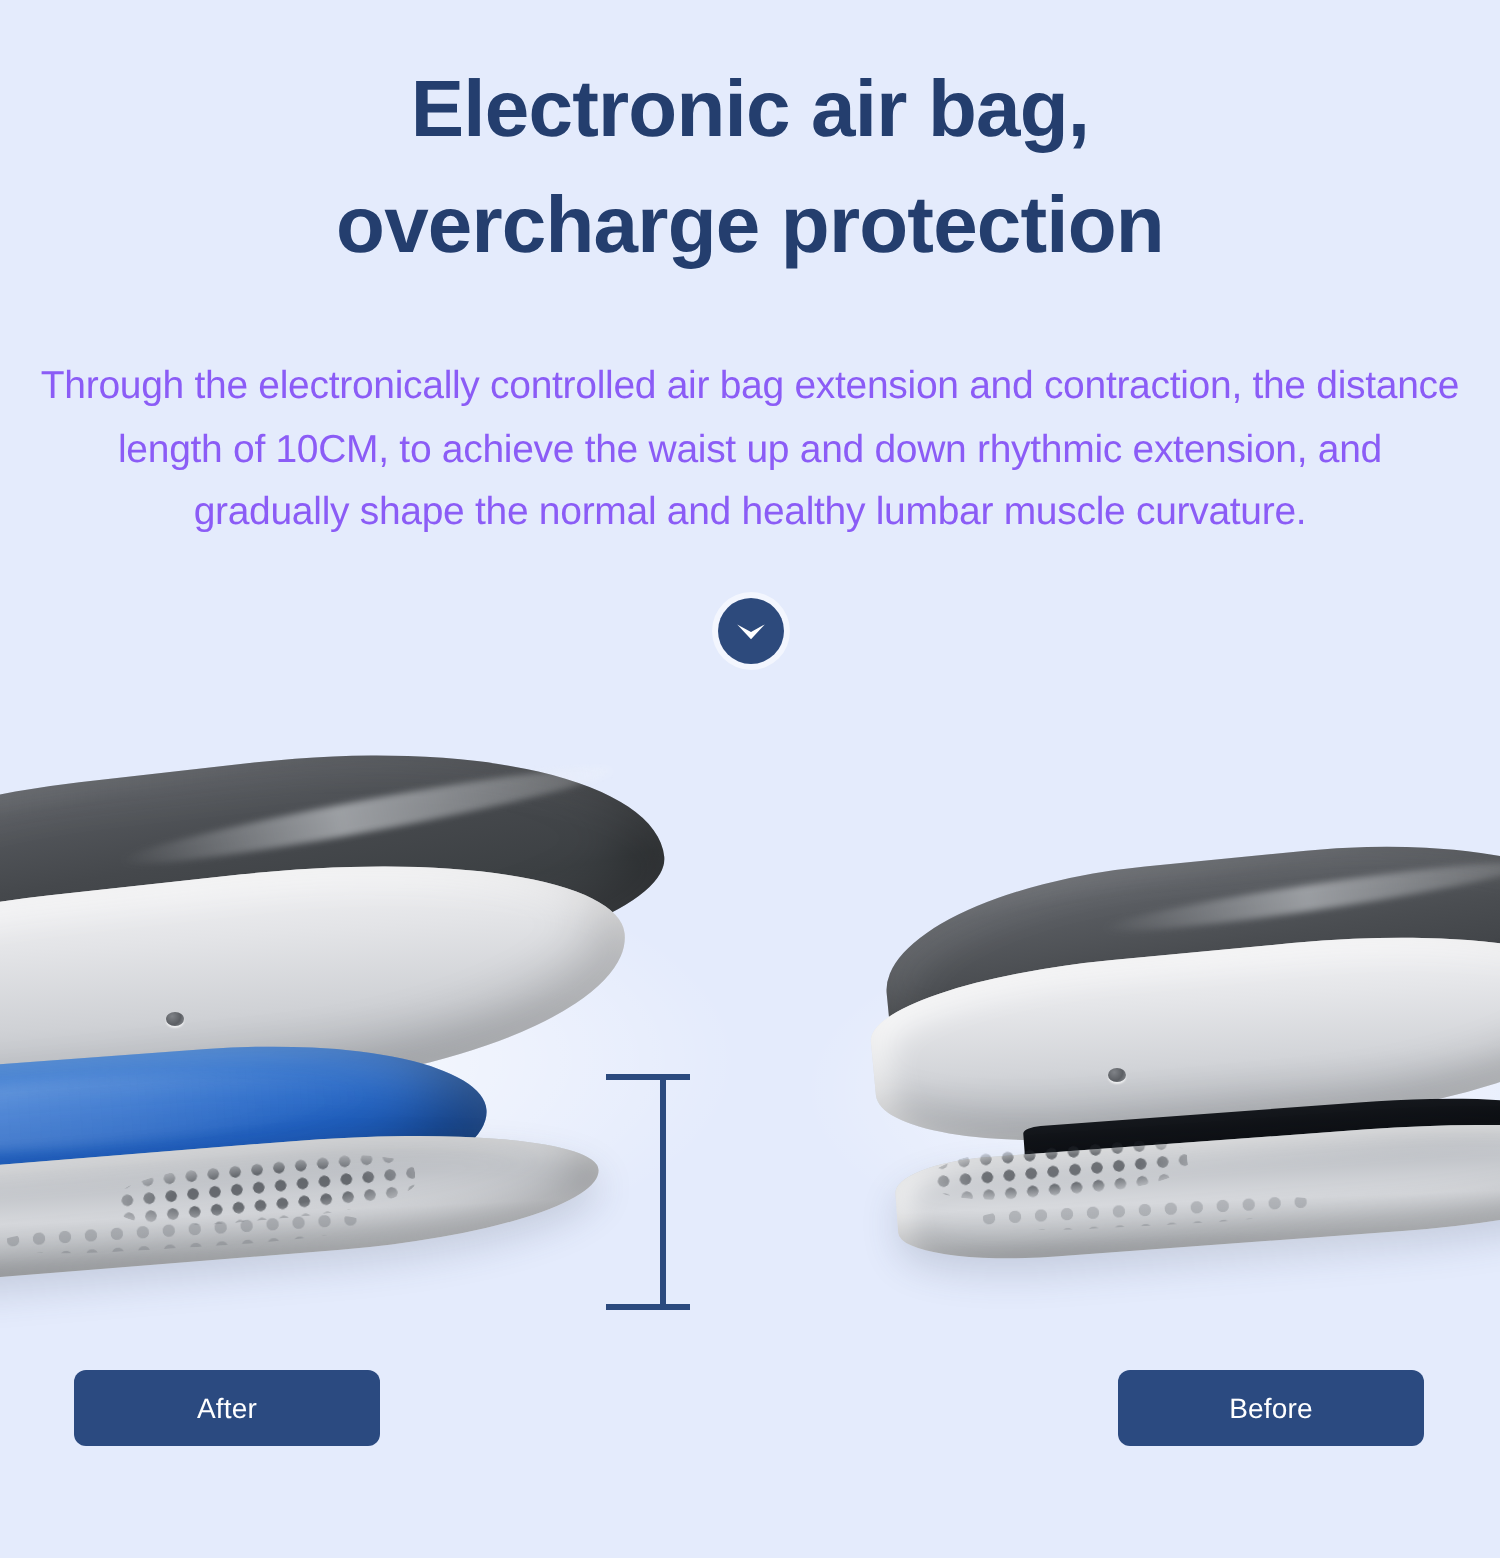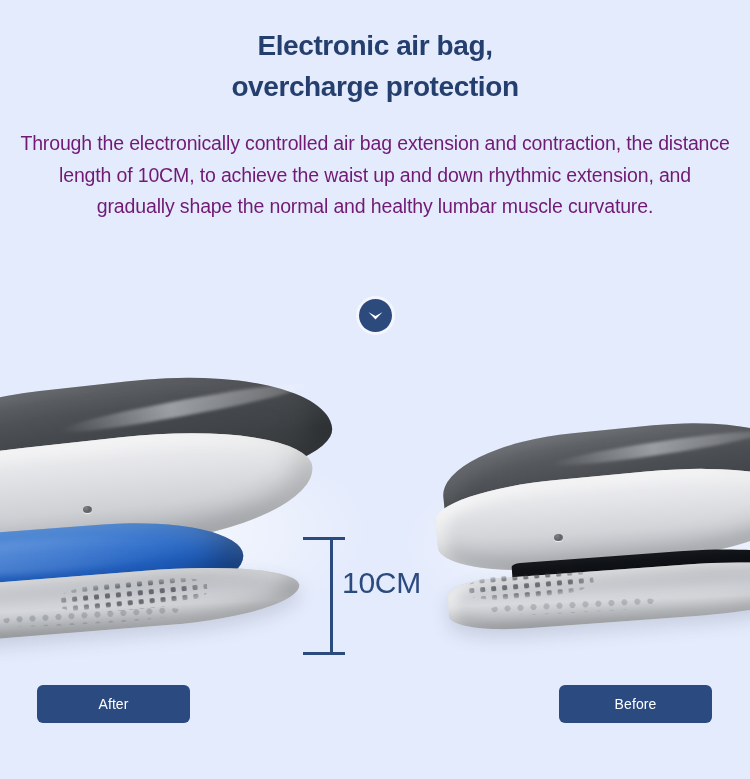--- a/index.html
+++ b/index.html
@@ -27,31 +27,31 @@
     position: absolute;
     left: 0;
     top: 26px;
     width: 750px;
     text-align: center;
   }
   .headline {
     color: #243e6e;
     font-family: "Liberation Sans", sans-serif;
     font-weight: bold;
-    font-size: 28px;
+    font-size: 40px;
     line-height: 1.45;
     letter-spacing: -0.4px;
     margin: 0;
     padding: 0;
     white-space: pre-line;
   }
   .subcopy {
-    margin: 21px auto 0 auto;
+    margin: 36px auto 0 auto;
     width: 710px;
-    color: #701a75;
+    color: #8b5cf6;
     font-family: "Liberation Sans", sans-serif;
     font-size: 19.5px;
     font-weight: normal;
     line-height: 1.62;
     letter-spacing: -0.15px;
   }
 
   
   .chevron-badge {
     position: absolute;
@@ -388,20 +388,19 @@
       <div class="tray-R"></div>
       <div class="perf-R"></div>
       <div class="perf-R2"></div>
     </div>
   </div>
 
   <div class="measure">
     <div class="m-cap m-cap-top"></div>
     <div class="m-line-v"></div>
     <div class="m-cap m-cap-bot"></div>
-    <div class="m-label">10CM</div>
   </div>
 
   <button class="pill pill-after">After</button>
 
   <button class="pill pill-before">Before</button>
 
 </div>
 
 </body></html>

